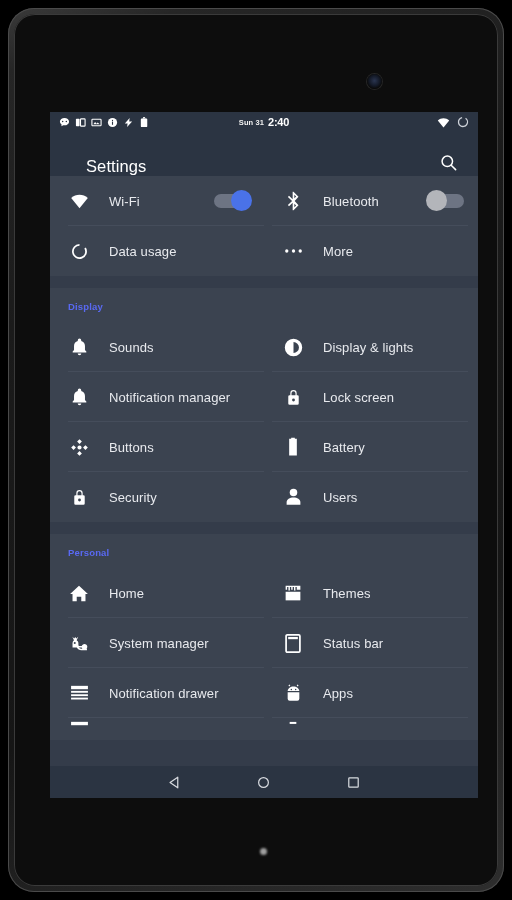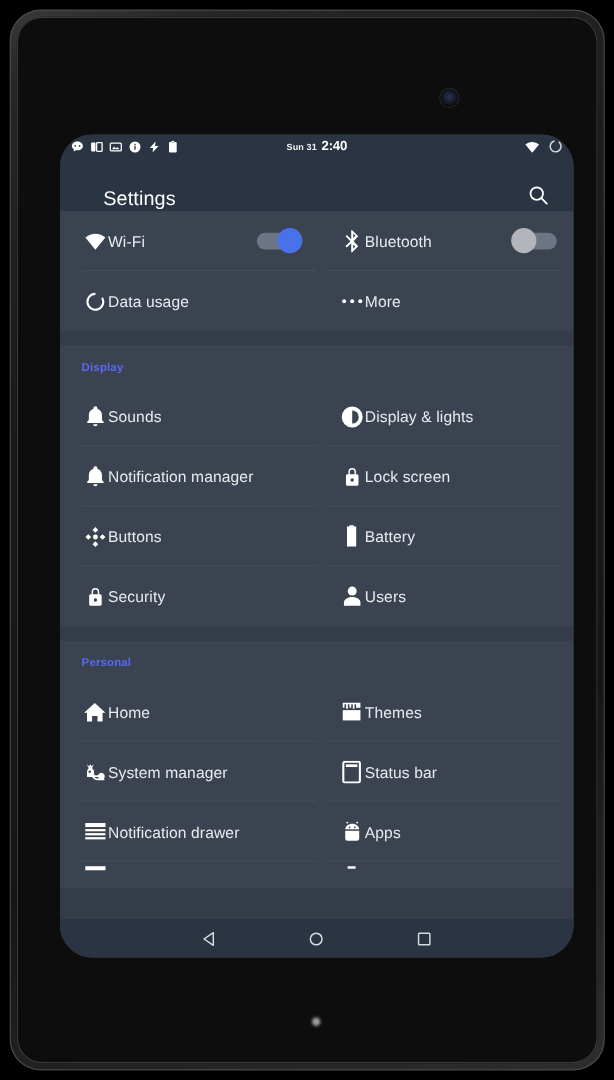--- a/index.html
+++ b/index.html
@@ -38,21 +38,20 @@
     filter: blur(1.2px);
     opacity: .85;
   }
 
   
   #screen {
     position: absolute; left: 42px; top: 104px;
     width: 428px; height: 686px;
     background: #343c4a;
     overflow: hidden;
-    border-radius: 27px;
   }
 
   
   #statusbar {
     height: 20px; width: 100%;
     background: #2b3442;
     display: flex; align-items: center;
     padding: 0 9px;
     position: relative;
   }
@@ -112,20 +111,21 @@
     cursor: pointer;
   }
   .cell.has-right { padding-right: 14px; }
   .cell .ico {
     width: 22px; height: 22px;
     display: flex; align-items: center; justify-content: center;
     flex: 0 0 22px;
   }
   .cell .ico svg { display: block; fill: #ffffff; }
   .cell .lbl {
+    margin-left: 19px;
     font-size: 13px; color: #e8eaee;
     letter-spacing: .1px;
     white-space: nowrap;
   }
   
   .sep-b::after {
     content: ""; position: absolute; left: 18px; right: 0; bottom: 0;
     height: 1px; background: #454d5b;
   }
   .sep-b.right-col::after { left: 8px; right: 10px; }

